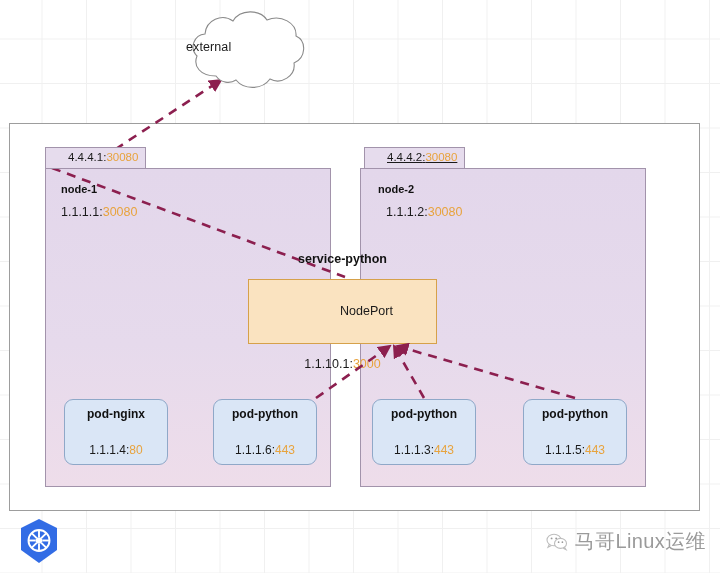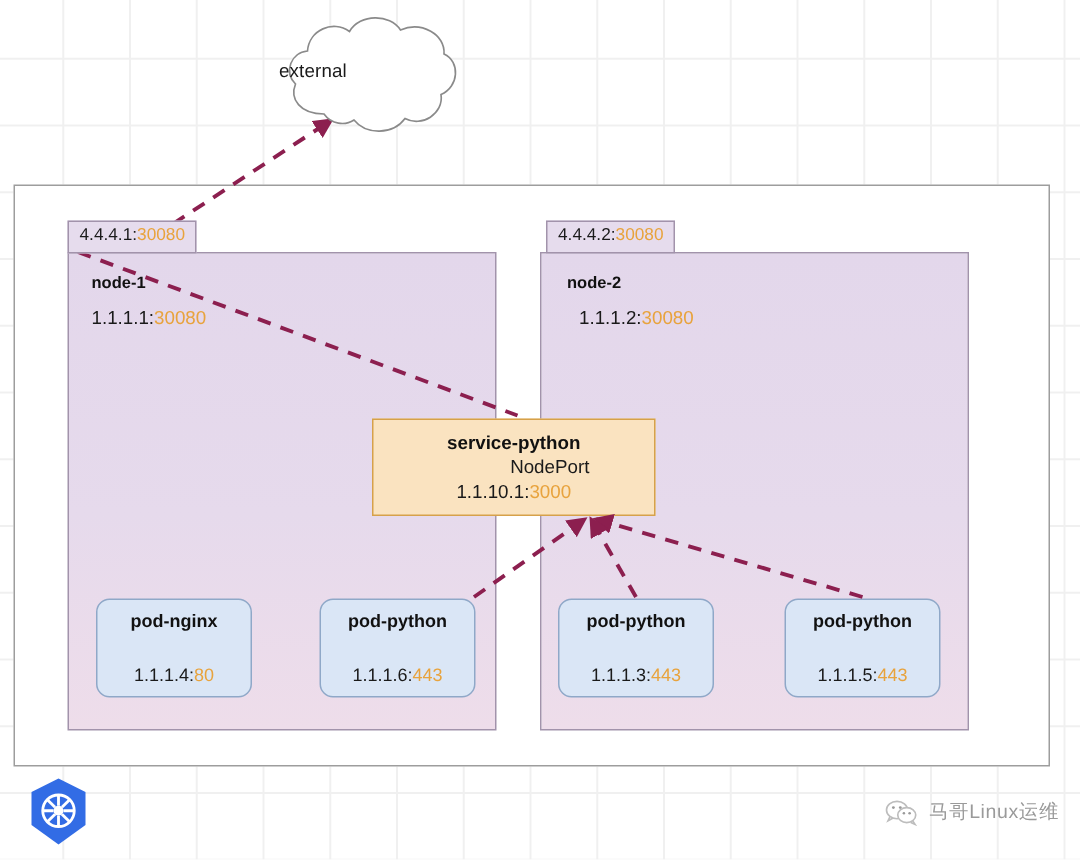--- a/index.html
+++ b/index.html
@@ -69,29 +69,29 @@
     z-index: 3;
   }
   #node-1 { left: 45px;  top: 168px; width: 286px; height: 319px; }
   #node-2 { left: 360px; top: 168px; width: 286px; height: 319px; }
 
   .node-ip-tag {
     position: absolute;
     box-sizing: border-box;
     border: 1px solid #a293ab;
     background: #e6dced;
-    padding: 3px 7px 4px 7px;
+    padding: 3px 7px 4px 22px;
     font-size: 11.5px;
     color: #1a1a1a;
     white-space: nowrap;
     z-index: 5;
     line-height: 1.15;
   }
   #node-1-ip-tag { left: 45px;  top: 147px; }
-  #node-2-ip-tag { left: 364px; top: 147px; }
+  #node-2-ip-tag { left: 364px; top: 147px; text-decoration: underline; }
 
   .node-title {
     position: absolute;
     font-size: 11px;
     font-weight: bold;
     color: #111111;
     z-index: 6;
   }
   .node-addr {
     position: absolute;
@@ -145,20 +145,21 @@
     left: 248px; top: 279px;
     width: 189px; height: 65px;
     box-sizing: border-box;
     border: 1px solid #d6a14a;
     background: #fae3c0;
     z-index: 12;
     display: flex;
     flex-direction: column;
     align-items: center;
     justify-content: center;
+    gap: 36px;
   }
   #service-box .svc-name {
     font-size: 12.5px; font-weight: bold; color: #111111; line-height: 1.32;
   }
   #service-box .svc-type {
     font-size: 12.5px; color: #1a1a1a; line-height: 1.32; margin-left: 48px;
   }
   #service-box .svc-addr {
     font-size: 12.5px; color: #1a1a1a; line-height: 1.32; white-space: nowrap;
   }
@@ -173,21 +174,21 @@
   #watermark {
     position: absolute;
     right: 14px; top: 528px;
     height: 26px;
     display: flex;
     align-items: center;
     gap: 7px;
     z-index: 16;
   }
   #watermark .wm-text {
-    font-size: 13px;
+    font-size: 20px;
     color: #9a9a9a;
     letter-spacing: .4px;
     white-space: nowrap;
   }
 </style>
 </head>
 <body>
 
 <div id="canvas">
 

